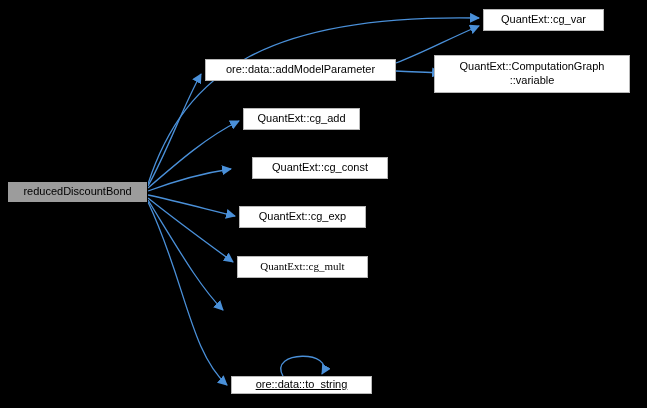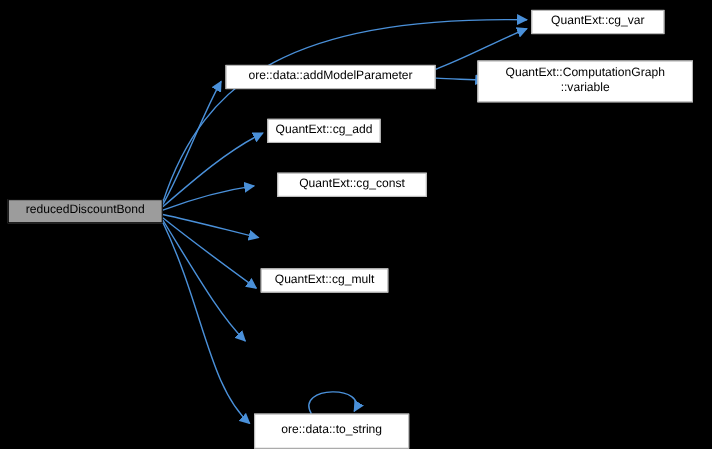--- a/index.html
+++ b/index.html
@@ -76,23 +76,24 @@
 
   <div class="node root" style="left:7px; top:181px; width:141px; height:22px;">reducedDiscountBond</div>
 
   <div class="node" style="left:483px; top:9px; width:121px; height:22px;">QuantExt::cg_var</div>
 
   <div class="node" style="left:205px; top:59px; width:191px; height:22px;">ore::data::addModelParameter</div>
 
   <div class="node" style="left:434px; top:55px; width:196px; height:38px;">QuantExt::ComputationGraph
 ::variable</div>
 
-  <div class="node" style="left:243px; top:108px; width:103px; height:22px;">QuantExt::cg_add</div>
+  <div class="node" style="left:243px; top:108px; width:117px; height:22px;">QuantExt::cg_add</div>
 
   <div class="node" style="left:252px; top:157px; width:136px; height:22px;">QuantExt::cg_const</div>
 
+  <div class="node" style="left:239px; top:206px; width:127px; height:22px;">QuantExt::cg_exp</div>
 
-  <div class="node" style="left:237px; top:244px; width:116px; height:22px;">QuantExt::cg_mult</div>
+  <div class="node" style="left:237px; top:256px; width:131px; height:22px;font-family:Liberation Serif, serif;">QuantExt::cg_mult</div>
 
 
-  <div class="node" style="left:231px; top:376px; width:141px; height:32px;">ore::data::to_string</div>
+  <div class="node" style="left:231px; top:376px; width:141px; height:18px;text-decoration:underline;">ore::data::to_string</div>
 
 </div>
 
 </body></html>

